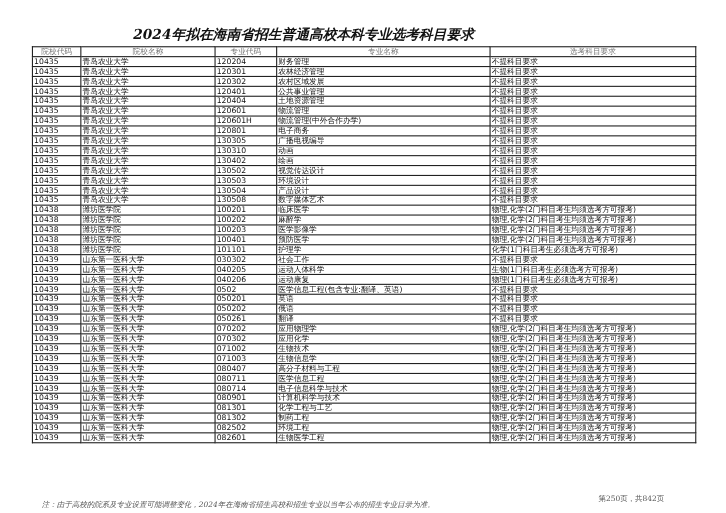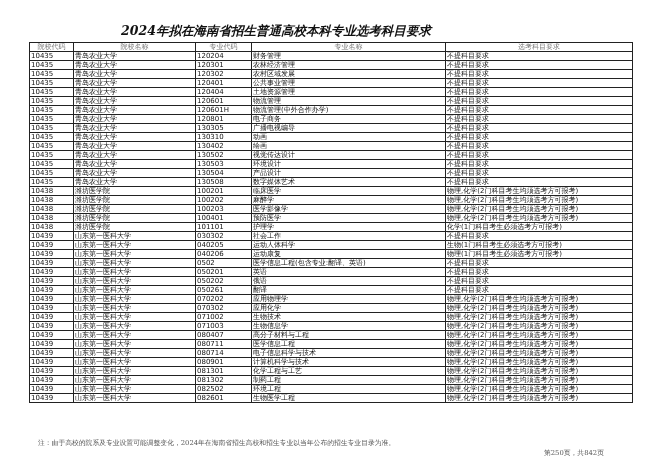--- a/index.html
+++ b/index.html
@@ -3,21 +3,21 @@
   <meta charset="utf-8">
   <style>
     html, body { margin: 0; padding: 0; background: #ffffff; }
     body { width: 660px; height: 466px; position: relative; overflow: hidden; font-family: "DejaVu Sans", "Liberation Sans", sans-serif; color: #111; }
     .title { position: absolute; top: 23px; left: 0; width: 552px; text-align: center; font-family: "DejaVu Serif", "Liberation Serif", serif; font-size: 12.5px; font-weight: bold; letter-spacing: 0px; color: #111; font-style: italic; }
     table.main { position: absolute; left: 29px; top: 42px; width: 603px; border-collapse: collapse; table-layout: fixed; border: 1.3px solid #111; }
     table.main th, table.main td { border: 1px solid #222; height: 8px; padding: 0 1px; font-size: 7px; line-height: 8px; white-space: nowrap; overflow: hidden; }
     table.main th { font-weight: normal; color: #777; font-family: "DejaVu Serif", "Liberation Serif", serif; text-align: center; }
     td.code { text-align: left; }
     td.left { text-align: left; }
-    .footer-note { position: absolute; left: 38px; top: 438px; font-size: 6.8px; color: #555; font-family: "DejaVu Serif", "Liberation Serif", serif; }
+    .footer-note { position: absolute; left: 38px; top: 454px; font-size: 6.8px; color: #555; font-family: "DejaVu Serif", "Liberation Serif", serif; font-style: italic; }
     .footer-page { position: absolute; left: 544px; top: 448px; font-size: 6.8px; color: #555; font-family: "DejaVu Serif", "Liberation Serif", serif; }
   </style>
 </head>
 <body>
 
 <div class="title">2024年拟在海南省招生普通高校本科专业选考科目要求</div>
 
 <table class="main">
   <colgroup>
     <col style="width:44px">

